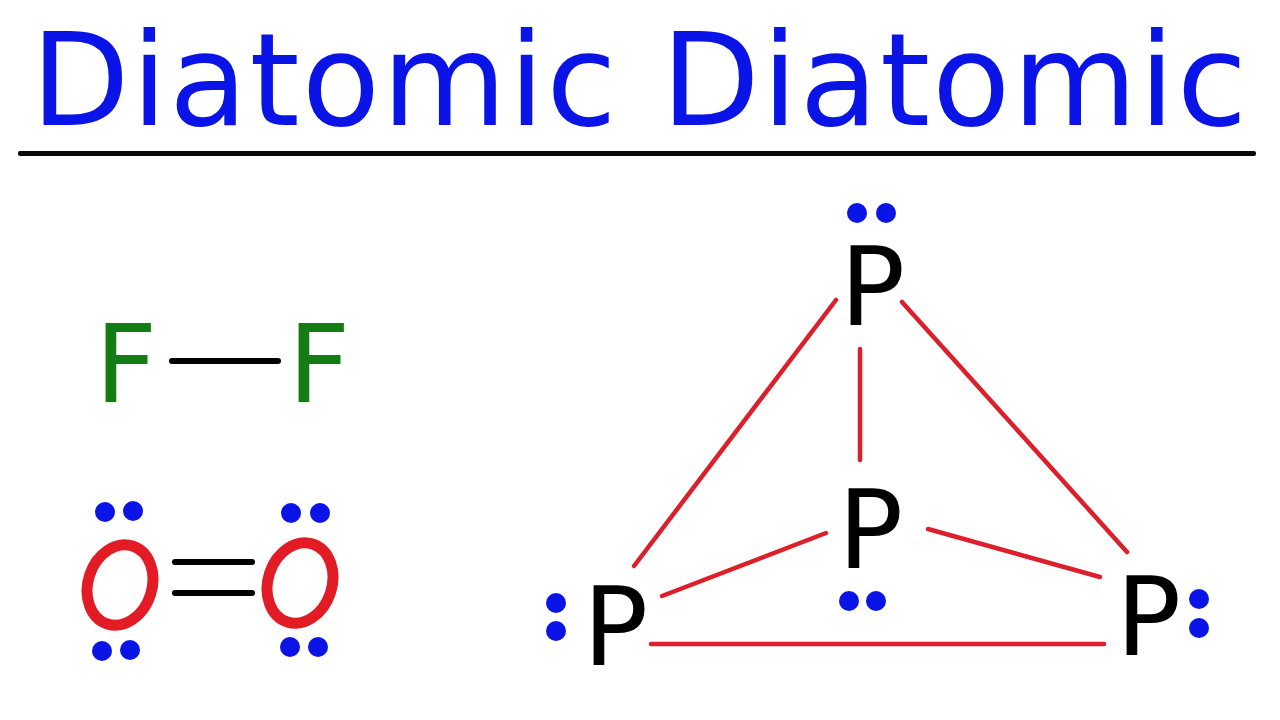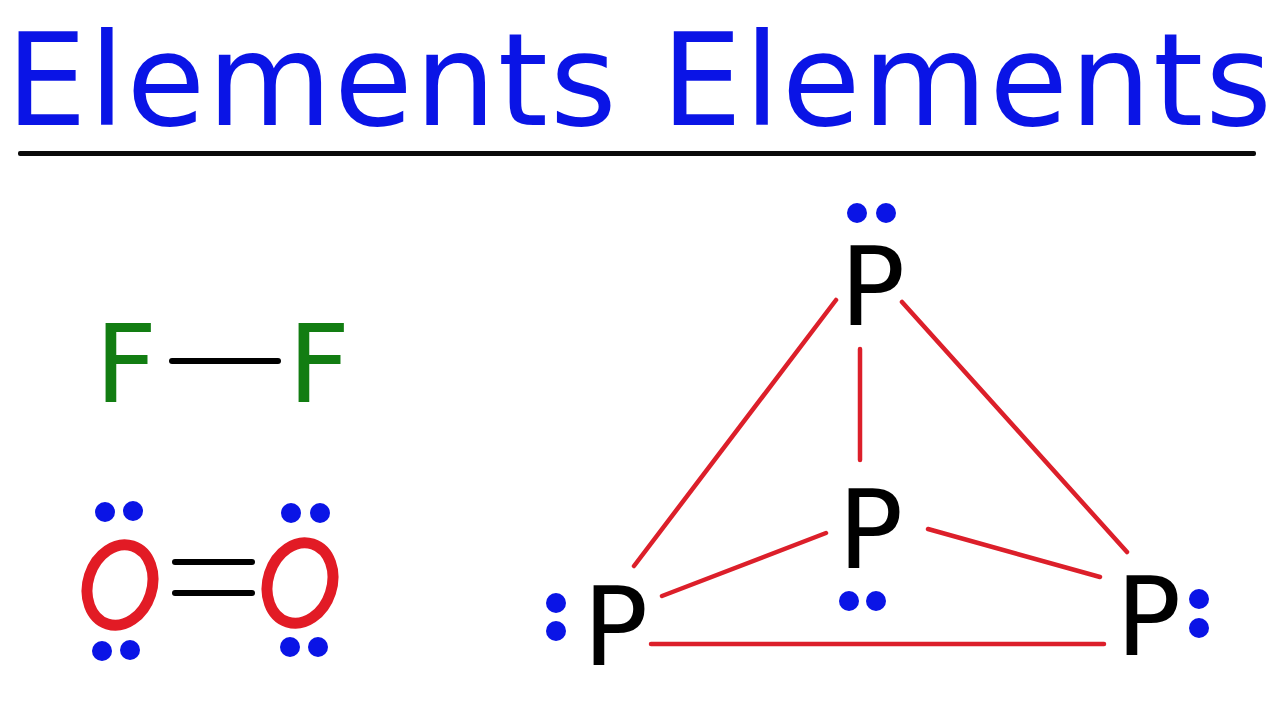--- a/index.html
+++ b/index.html
@@ -17,21 +17,21 @@
     .rule {
       position: absolute; left: 18px; top: 151px; width: 1238px; height: 5px;
       background: #0a0a0a; border-radius: 2px;
     }
     svg.diagram { position: absolute; left: 0; top: 0; }
     .atom { font-family: "DejaVu Sans", sans-serif; font-size: 108px; }
   </style>
 </head>
 <body>
 
-<div class="title">Elements Elements</div>
+<div class="title">Diatomic Diatomic</div>
 <div class="rule"></div>
 
 <svg class="diagram" width="1280" height="720" viewBox="0 0 1280 720">
 
   <g>
     <text class="atom" x="95" y="402" fill="#127d12">F</text>
     <line x1="172" y1="361" x2="278" y2="361" stroke="#000" stroke-width="6" stroke-linecap="round"></line>
     <text class="atom" x="288" y="402" fill="#127d12">F</text>
   </g>
 

